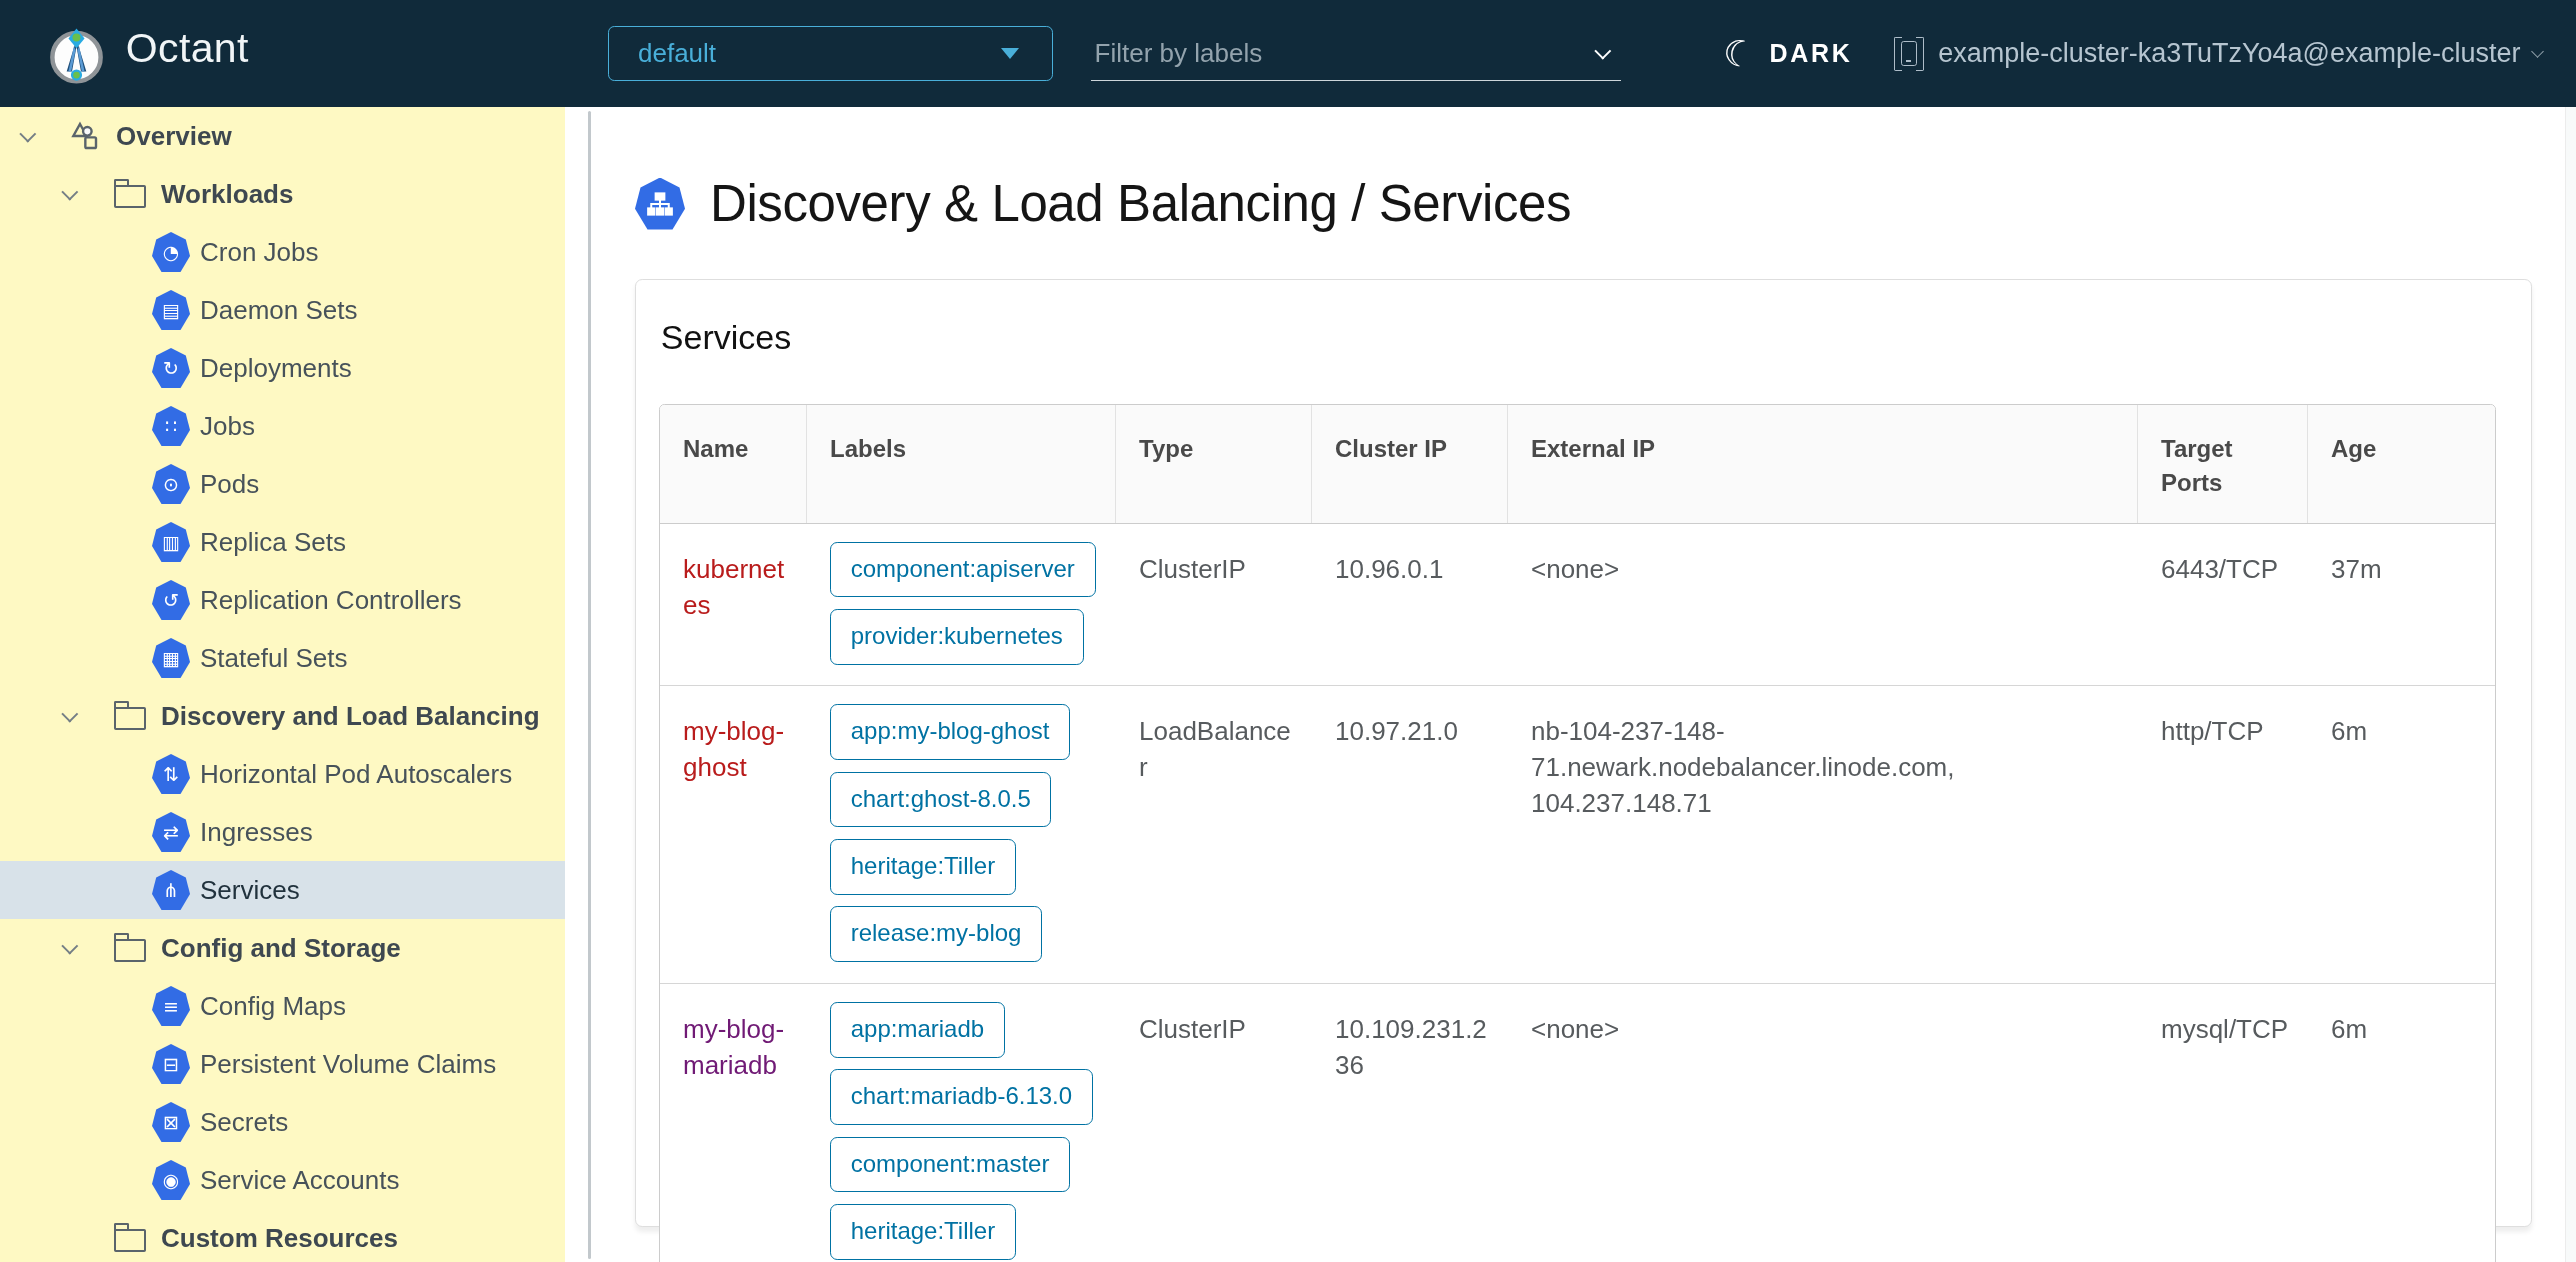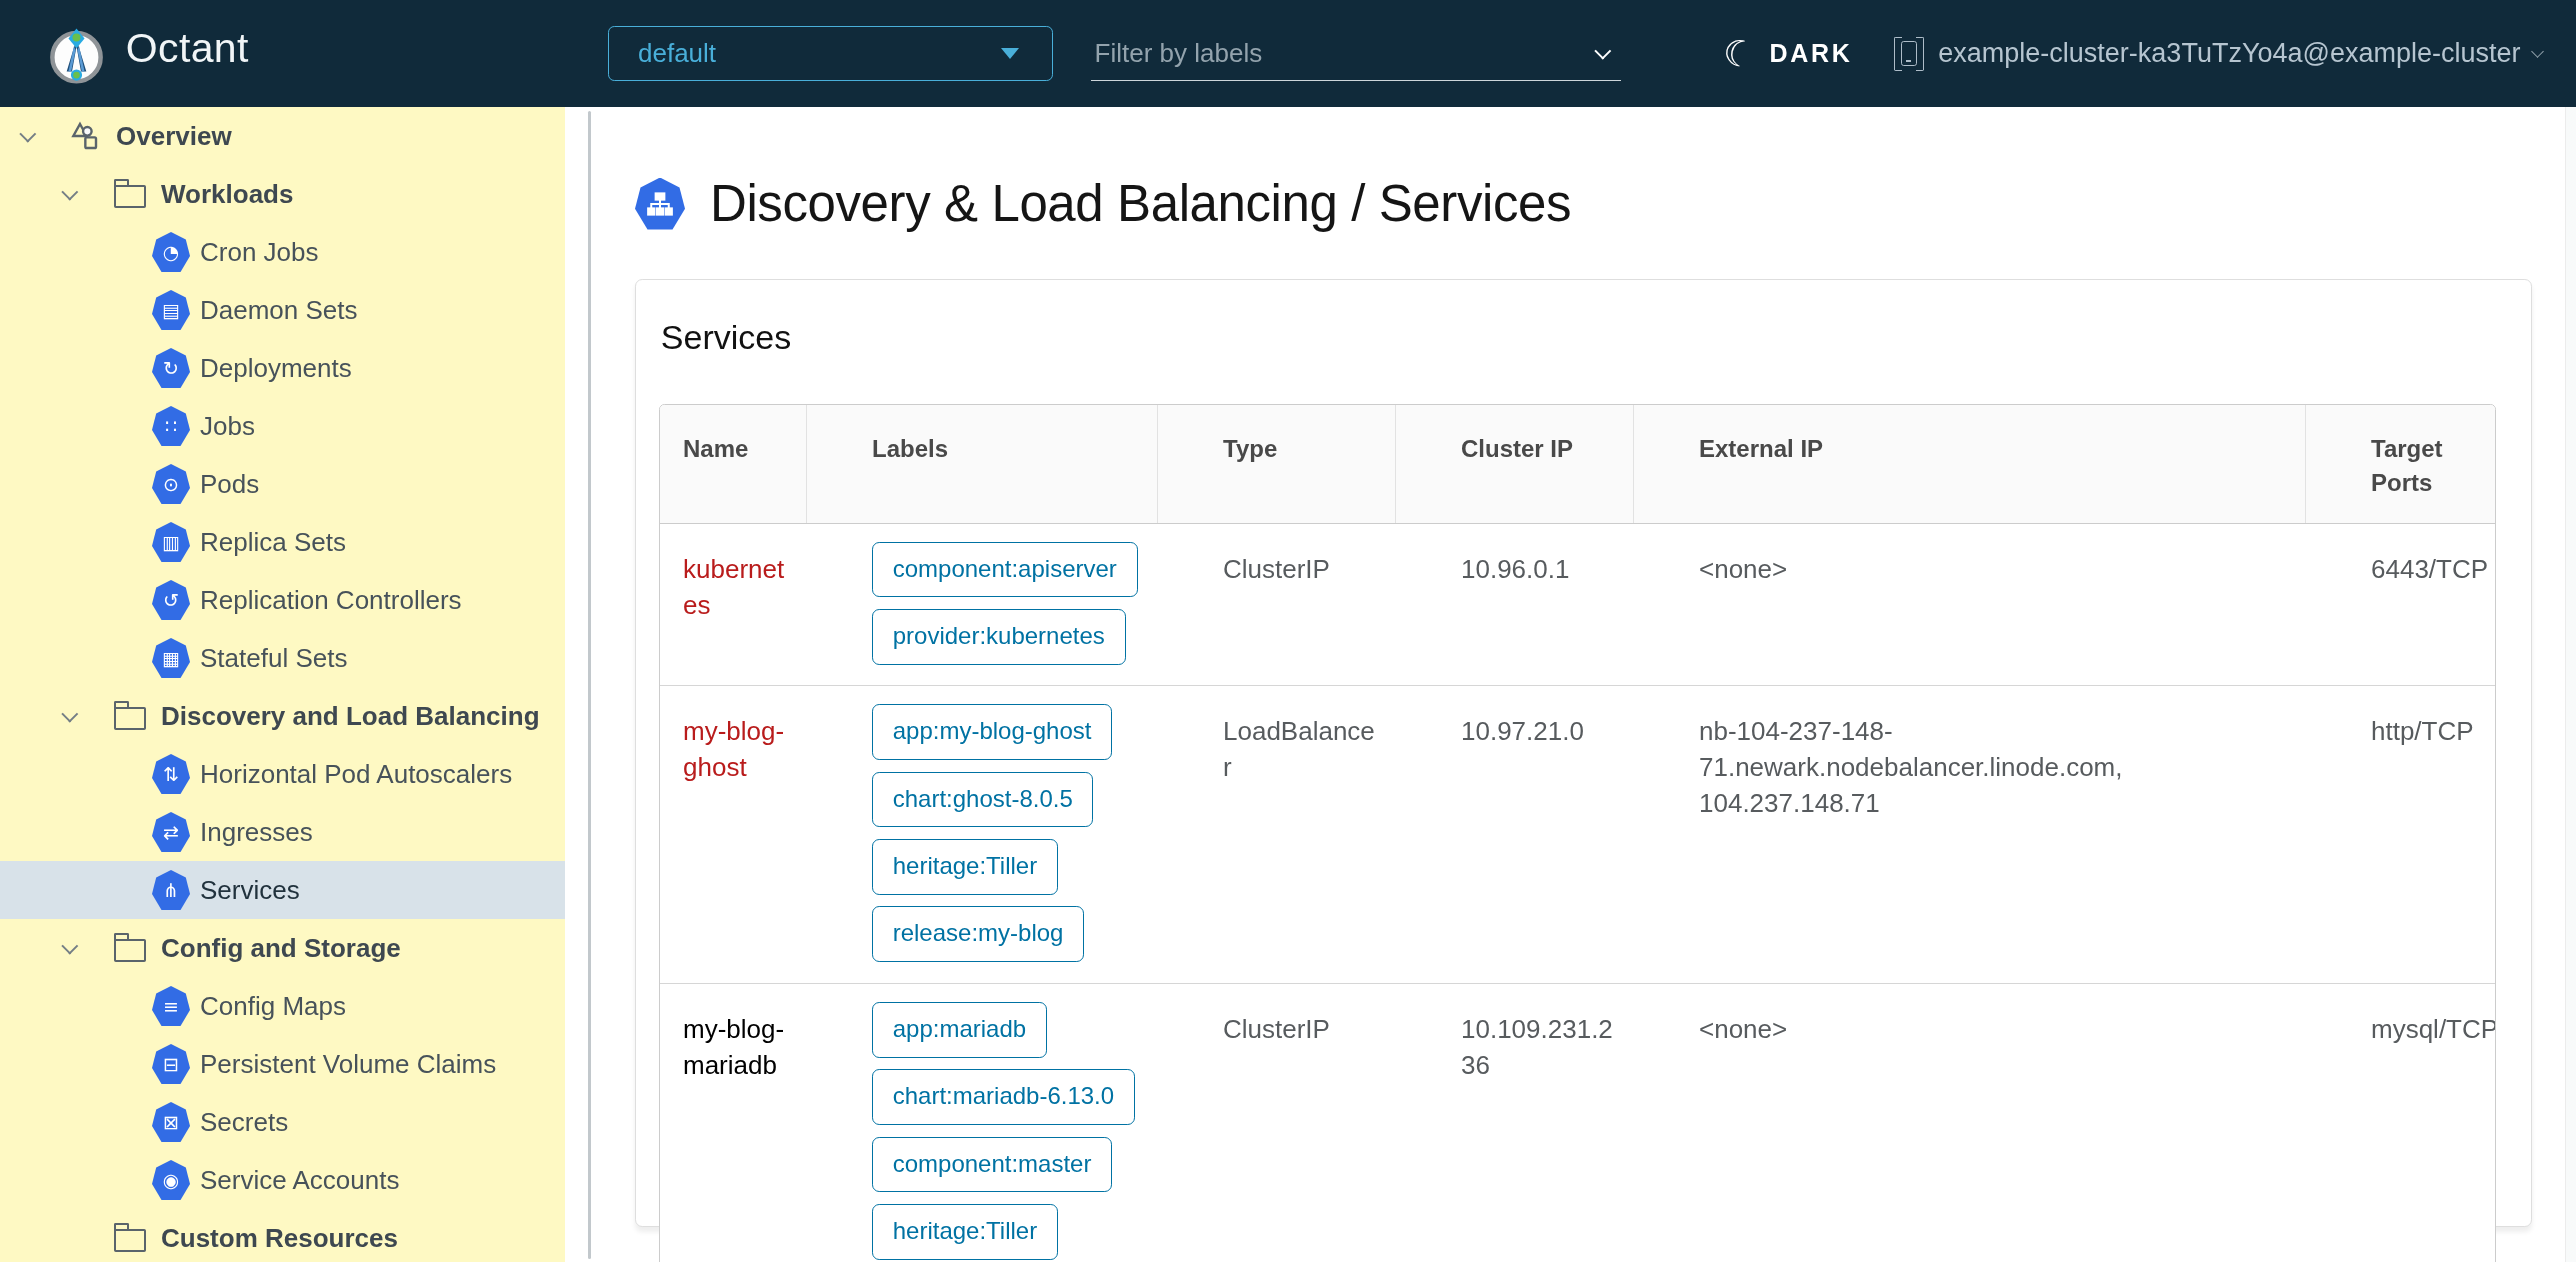--- a/index.html
+++ b/index.html
@@ -86,31 +86,31 @@
     clip-path:polygon(50% 0%,89% 19%,100% 60%,75% 100%,25% 100%,0% 60%,11% 19%); }
   .page-title { margin-left:25px; font-size:51px; font-weight:400; color:#151515; letter-spacing:-0.4px; }
 
   .card { position:absolute; left:38px; top:172px; width:1897px; height:948px;
     background:#fff; border:1.8px solid #dedede; border-radius:7.2px;
     box-shadow:0 4.5px 5.4px rgba(0,0,0,0.07); padding:25px 23px 9px 23px; }
   .card-title { font-size:34px; color:#111; font-weight:400; margin:12.5px 0 0 1.8px; }
 
   .datagrid { margin-top:47px; width:1837px; border:1.8px solid #cccccc; border-radius:5.4px;
     overflow:hidden; background:#fff; }
-  .t-row { display:grid; grid-template-columns:147px 309px 196px 196px 630px 170px 191px;gap:42px; }
+  .t-row { display:grid; grid-template-columns:147px 309px 196px 196px 630px 170px 191px; }
   .t-head { background:#fafafa; border-bottom:0.9px solid #cccccc; }
   .th { padding:27px 16px 23px 23px; font-size:24px; font-weight:700; color:#494949;
     border-right:0.9px solid #e2e2e2; line-height:34px; }
   .th:last-child { border-right:none; }
   .t-body .t-row { border-bottom:0.9px solid #d6d6d6; }
   .td { padding:27px 18px 19.7px 23px; font-size:26px; color:#575b5e; line-height:36px;
     overflow-wrap:break-word; }
   .td.labels-cell { padding-top:18px; padding-bottom:9px; }
   .svc-link { font-size:26px; color:#b91c1c; text-decoration:none; cursor:pointer; overflow-wrap:break-word; display:inline; }
-  .svc-link.visited { color:#000000; }
+  .svc-link.visited { color:#701a75; }
   .label-tag { display:inline-flex; margin:0 7.2px 11.6px 0; padding:8px 19.7px 9.8px 19.7px;
     border:1.8px solid #0072a3; border-radius:7.2px; color:#0072a3; font-size:24px;
     background:#fff; cursor:pointer; white-space:nowrap; }
   .labels-stack { display:flex; flex-direction:column; align-items:flex-start; }
 </style>
 </head>
 <body>
 
 <div class="app">
 

